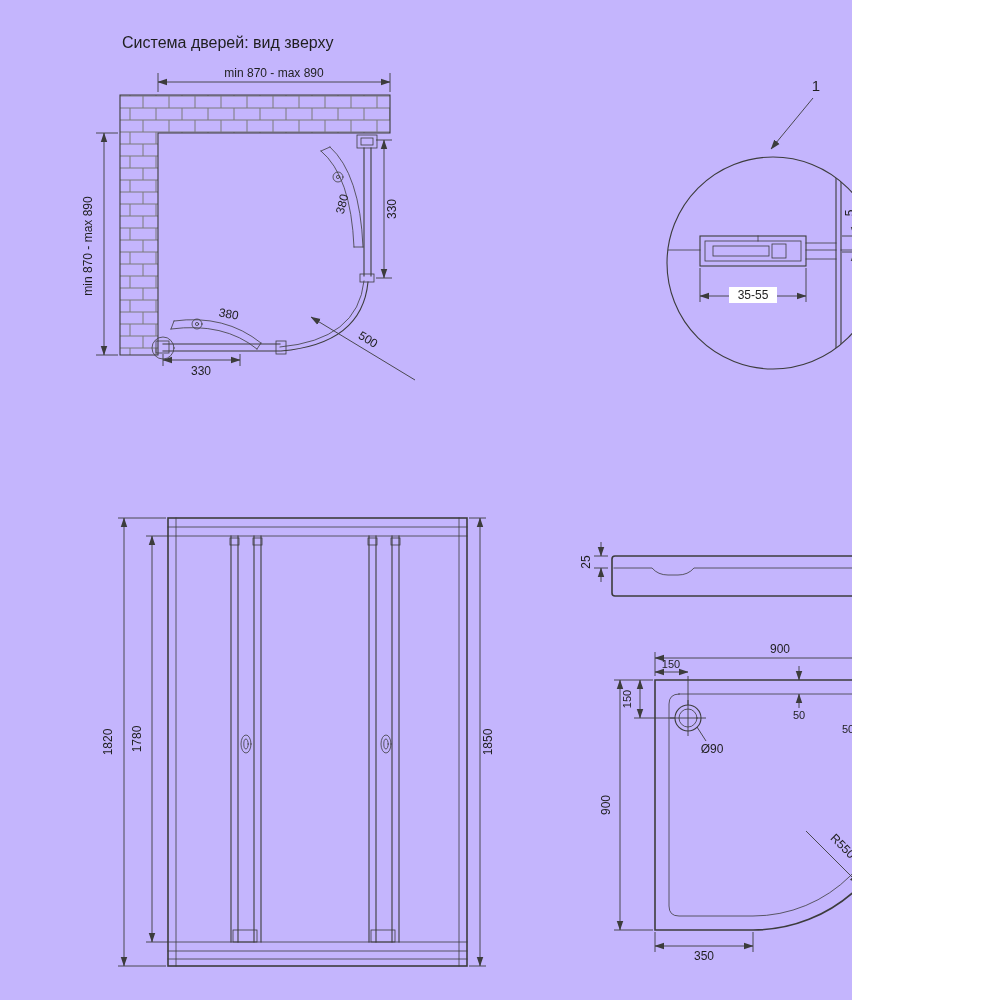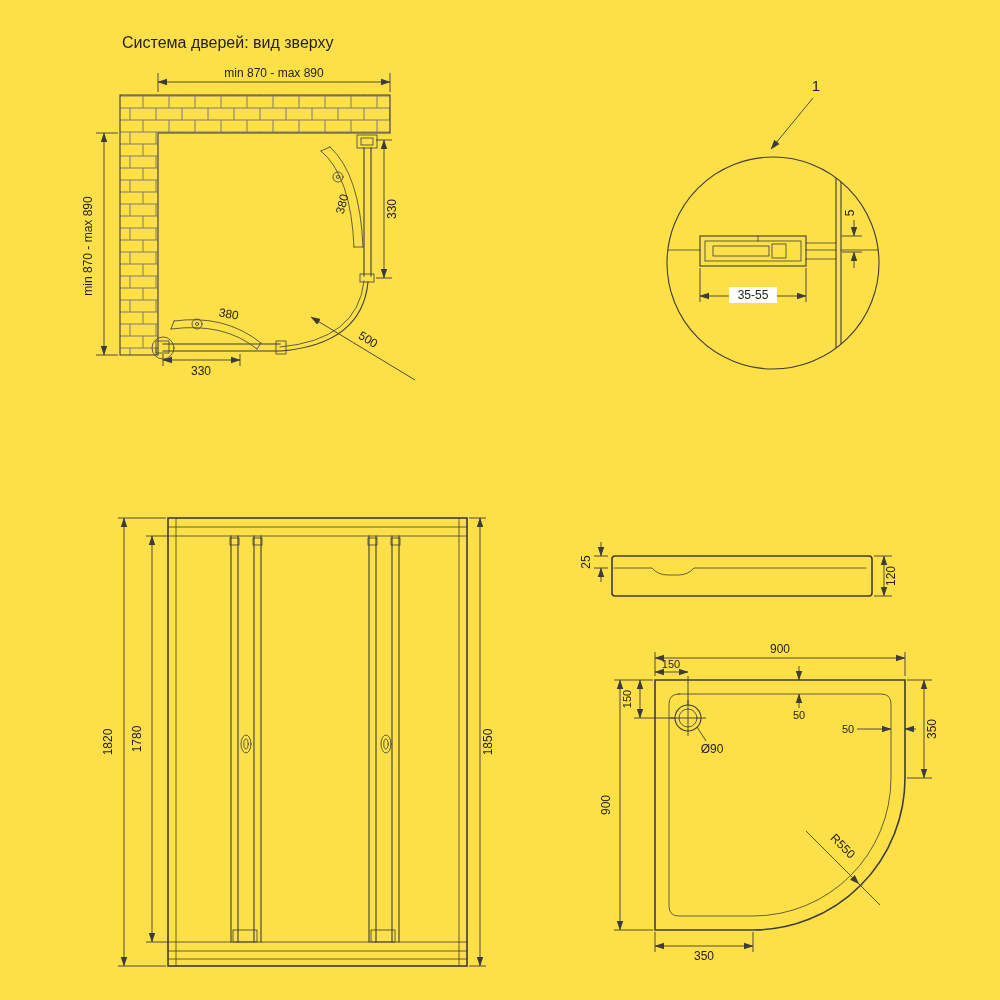--- a/index.html
+++ b/index.html
@@ -1,16 +1,16 @@
 <!DOCTYPE html>
 <html><head>
 <meta charset="utf-8">
 <style>
   html,body{margin:0;padding:0;background:#ffffff;}
-  .stage{position:relative;width:1000px;height:1000px;background:#fde047;overflow:hidden;
+  .stage{position:relative;width:852px;height:1000px;background:#c4b5fd;overflow:hidden;
          font-family:"Liberation Sans",sans-serif;}
   svg{position:absolute;left:0;top:0;}
   svg text{font-family:"Liberation Sans",sans-serif;fill:#1f1f1f;}
   .ln{stroke:#3c3c3c;stroke-width:1.1;fill:none;stroke-linecap:square;}
   .thick{stroke-width:1.6;}
   .thin{stroke-width:0.8;}
   .dim{stroke:#3c3c3c;stroke-width:0.9;fill:none;}
   .t{font-size:12px;}
   .ts{font-size:11px;}
   .title{font-size:16px;}

